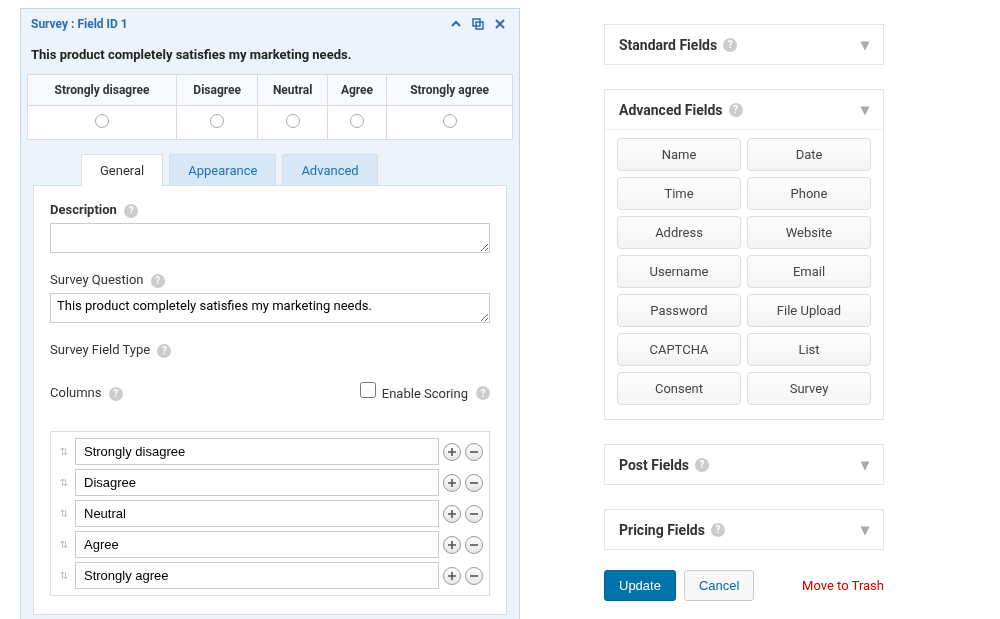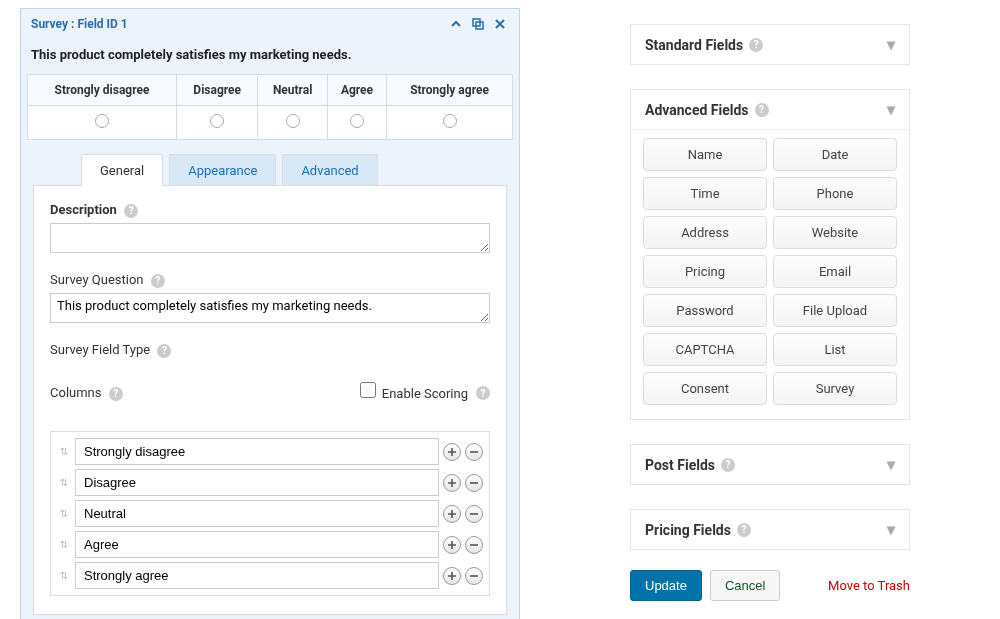--- a/index.html
+++ b/index.html
@@ -1,17 +1,17 @@
 <!DOCTYPE html>
 <html><head>
 <meta charset="utf-8">
 <style>
   * { box-sizing: border-box; }
   html, body { margin: 0; padding: 0; font-family: -apple-system, BlinkMacSystemFont, "Segoe UI", Roboto, sans-serif; font-size: 13px; color: #333; background: #fff; }
-  .viewport { width: 1000px; height: 619px; position: relative; display: flex; gap: 110px; padding: 0 20px 20px 20px; }
+  .viewport { width: 1000px; height: 619px; position: relative; display: flex; gap: 84px; padding: 0 20px 20px 20px; }
   .left-col { flex: 0 0 500px; }
   .right-col { flex: 0 0 280px; }
 
   
   .field-editor { border: 1px solid #c1d5e6; background: #ecf3fa; margin-top: 8px; }
   .fe-header { display: flex; align-items: center; padding: 6px 10px; font-size: 12px; color: #2b6daf; font-weight: bold; }
   .fe-header .title { flex: 1; }
   .fe-header .hdr-icon { width: 18px; height: 18px; display: inline-flex; align-items: center; justify-content: center; margin-left: 4px; color: #2b6daf; cursor: pointer; }
   .question-bar { padding: 8px 10px 12px; font-weight: bold; font-size: 13px; color: #222; }
   .likert { margin: 0 6px 12px; border: 1px solid #d5dde5; border-collapse: collapse; width: calc(100% - 12px); background: #f7fbff; }
@@ -51,21 +51,21 @@
   
   .panel { border: 1px solid #e5e5e5; margin-top: 24px; background: #fff; }
   .panel-header { padding: 10px 14px; font-weight: bold; font-size: 14px; display: flex; align-items: center; cursor: pointer; }
   .panel-header .help-icon { margin-left: 6px; }
   .panel-header .toggle { margin-left: auto; color: #aaa; font-size: 16px; }
   .panel-body { padding: 8px 12px 14px; border-top: 1px solid #eee; }
   .field-grid { display: grid; grid-template-columns: 1fr 1fr; gap: 6px; }
   .field-btn { border: 1px solid #ddd; background: linear-gradient(#fdfdfd,#f4f4f4); padding: 8px 0; text-align: center; font-size: 13px; color: #444; cursor: pointer; border-radius: 4px; }
 
   .action-row { display: flex; align-items: center; gap: 8px; margin-top: 20px; }
-  .btn { padding: 7px 14px; border: 1px solid #ccc; border-radius: 3px; font-size: 13px; cursor: pointer; background: #f7f7f7; color: #14532d; }
+  .btn { padding: 7px 14px; border: 1px solid #ccc; border-radius: 3px; font-size: 13px; cursor: pointer; background: #f7f7f7; color: #0369a1; }
   .btn-primary { background: #0073aa; border-color: #006291; color: #fff; }
   .trash-link { margin-left: auto; color: #c00; font-size: 13px; cursor: pointer; }
 
 </style>
 </head>
 <body>
 
 <div class="viewport">
 
   <div class="left-col">
@@ -242,21 +242,21 @@
         <span class="toggle">▾</span>
       </div>
       <div class="panel-body">
         <div class="field-grid" id="adv-grid">
             <div class="field-btn">Name</div>
             <div class="field-btn">Date</div>
             <div class="field-btn">Time</div>
             <div class="field-btn">Phone</div>
             <div class="field-btn">Address</div>
             <div class="field-btn">Website</div>
-            <div class="field-btn">Pricing</div>
+            <div class="field-btn">Username</div>
             <div class="field-btn">Email</div>
             <div class="field-btn">Password</div>
             <div class="field-btn">File Upload</div>
             <div class="field-btn">CAPTCHA</div>
             <div class="field-btn">List</div>
             <div class="field-btn">Consent</div>
             <div class="field-btn">Survey</div>
           </div>
       </div>
     </div>

